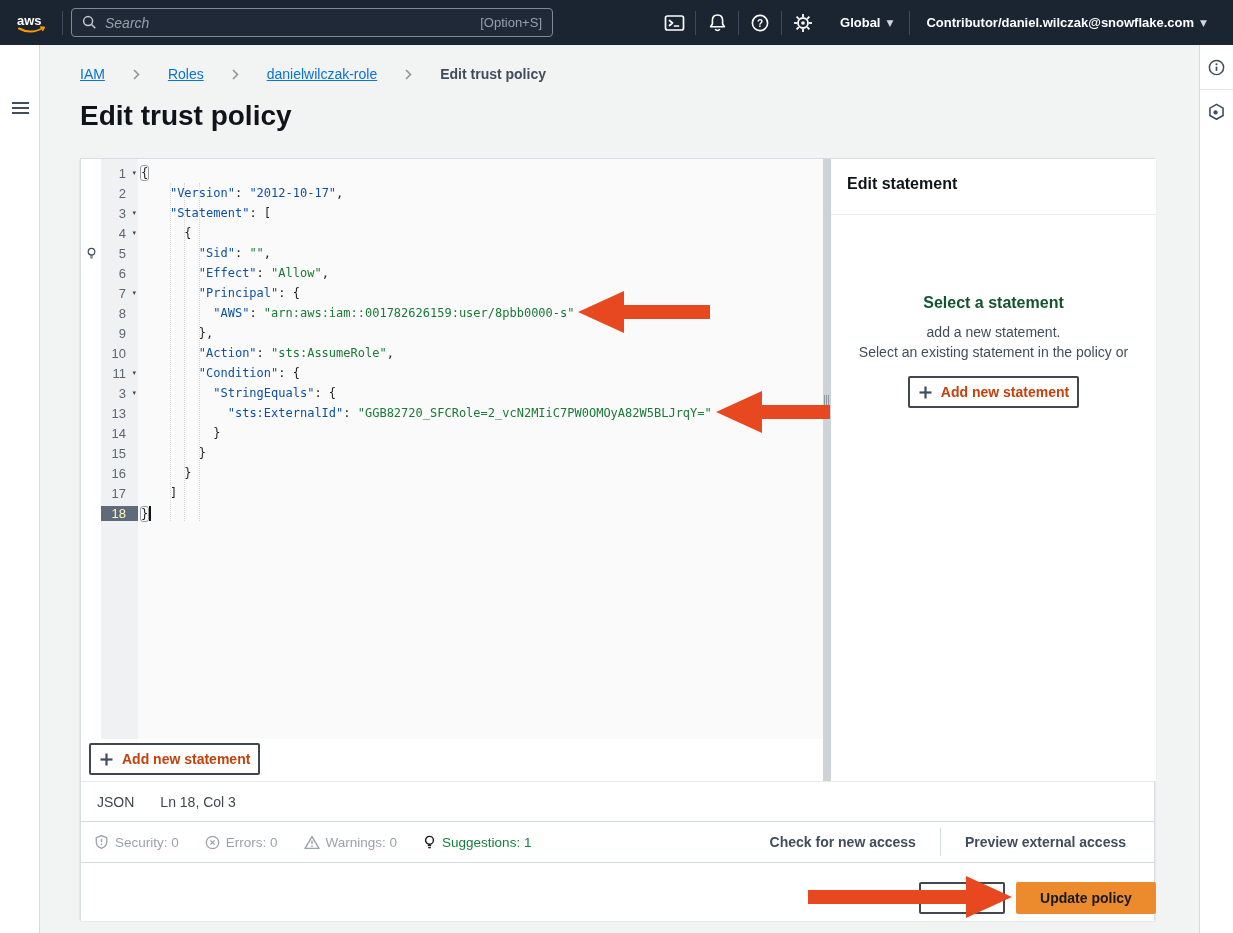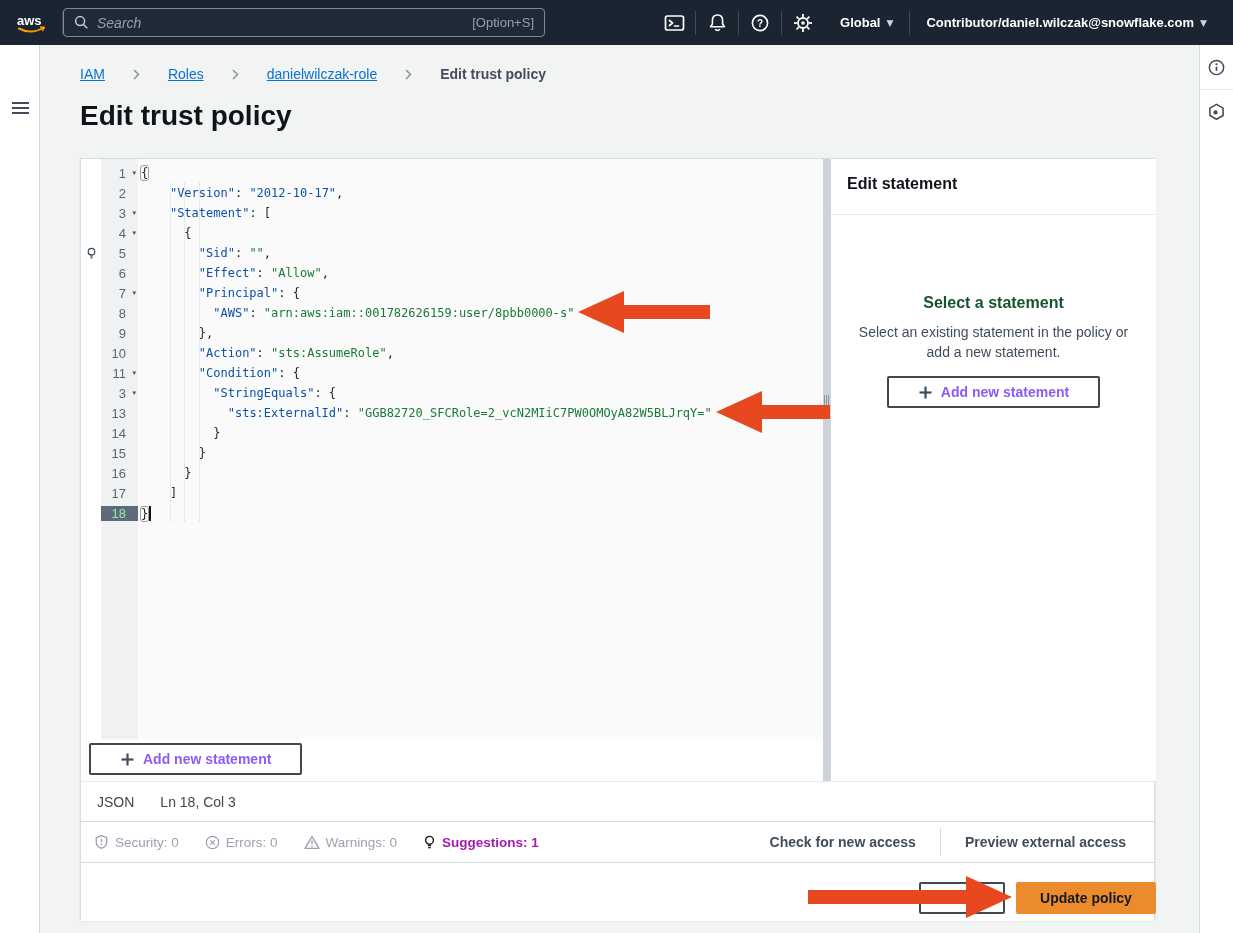--- a/index.html
+++ b/index.html
@@ -7,21 +7,21 @@
               font-family:"Liberation Sans", sans-serif; }
   .screen { position:relative; width:1087px; height:933px; }
 
   
   .topnav { position:absolute; left:0; top:0; width:1233px; height:45px; background:#1b2532;
             display:flex; align-items:center; z-index:30; }
   .nav-sep { width:1px; height:24px; background:#3d4b5c; }
   .logo-wrap { width:62px; display:flex; justify-content:center; align-items:center; height:100%; cursor:pointer; }
   .nav-item { display:flex; align-items:center; gap:8px; color:#fff; font-size:13px; font-weight:bold;
               padding:0 14px; height:100%; cursor:pointer; }
-  .searchbox { position:relative; margin-left:0; width:482px; height:29px; background:#1f2937;
+  .searchbox { position:relative; margin-left:8px; width:482px; height:29px; background:#1f2937;
                border:1px solid #7d8998; border-radius:4px; display:flex; align-items:center; padding:0 10px; }
   .searchbox input { flex:1; background:transparent; border:none; outline:none; color:#d1d5db;
                      font-style:italic; font-size:14px; margin-left:8px; font-family:"Liberation Sans",sans-serif; }
   .searchbox input::placeholder { color:#95a0ab; }
   .shortcut { color:#95a0ab; font-size:13px; }
   .nav-right { margin-left:auto; display:flex; align-items:center; height:100%; padding-right:10px; }
   .icon-btn { width:42px; height:100%; display:flex; align-items:center; justify-content:center; cursor:pointer; }
   .nav-drop { display:flex; align-items:center; gap:6px; color:#fff; font-size:13px; font-weight:bold;
               padding:0 16px; height:100%; cursor:pointer; }
   .caret { font-size:9px; color:#d1d5db; font-family:"DejaVu Sans",sans-serif; }
@@ -52,55 +52,55 @@
   .col-ann { position:absolute; left:0; top:0; width:20px; height:100%; background:#ffffff; }
   .col-num { position:absolute; left:20px; top:0; width:37px; height:100%; background:#f0f1f2; }
   .guide { position:absolute; top:24px; height:338px; width:0; border-left:1px dotted #d4d7da; }
   .ed-lines { position:absolute; left:0; top:4px; width:100%; }
   .ed-row { display:flex; height:20px; align-items:center; }
   .ed-ann { flex:0 0 20px; display:flex; align-items:center; justify-content:center; }
   .ed-num { flex:0 0 37px; position:relative; text-align:right; padding-right:12px;
             font-size:13px; color:#5c6670; }
   .fold { position:absolute; right:2px; top:50%; transform:translateY(-52%); font-size:7px; color:#414d5c;
           font-family:"DejaVu Sans",sans-serif; }
-  .ed-row.active .ed-ann, .ed-row.active .ed-num { background:#5f6b7a; color:#86efac; }
+  .ed-row.active .ed-ann, .ed-row.active .ed-num { background:#5f6b7a; color:#fef9c3; }
   .ed-code { padding-left:3px; white-space:pre; font-family:"DejaVu Sans Mono",monospace; font-size:12px; }
   .tk-p { color:#1b1f23; } .tk-k { color:#0c51a7; } .tk-b { color:#0c51a7; } .tk-s { color:#187a36; }
   .tk-m { color:#1b1f23; outline:1px solid #98a0a6; border-radius:2px; }
   .cursor { display:inline-block; width:2px; height:15px; background:#111; vertical-align:-3px; margin-left:1px; }
 
   
   .vsplit { position:absolute; left:742px; top:0; width:8px; height:622px; background:#cdd3d6; cursor:col-resize; }
   .grip { position:absolute; top:236px; left:1px; }
   .grip div { display:inline-block; width:1px; height:16px; background:#8d979e; margin-right:1px; vertical-align:top; }
 
   
   .stmt-panel { position:absolute; left:750px; top:0; width:325px; height:622px; background:#fff; }
   .stmt-head { padding:16px 16px 0 16px; font-size:16px; font-weight:bold; color:#0f141a; }
   .stmt-head-div { position:absolute; left:0; top:55px; width:100%; height:1px; background:#e9ebed; }
   .stmt-empty { position:absolute; left:0; top:135px; width:100%; text-align:center; }
   .stmt-empty-title { font-size:16px; font-weight:bold; color:#14532d; margin-bottom:10px; }
   .stmt-empty-text { font-size:14px; color:#414d5c; line-height:20px; }
 
   .btn-secondary { display:inline-flex; align-items:center; justify-content:center; gap:8px; height:32px;
-                   background:#fff; border:2px solid #424650; border-radius:2px; padding:0 29px;
-                   font-size:14px; font-weight:bold; color:#8b5cf6; cursor:pointer; }
+                   background:#fff; border:2px solid #424650; border-radius:2px; padding:0 8px;
+                   font-size:14px; font-weight:bold; color:#c2410c; cursor:pointer; }
   .stmt-empty .btn-secondary { margin-top:14px; }
   .add-stmt-left { position:absolute; left:8px; top:584px; }
 
   
   .json-row { position:absolute; left:0; top:622px; width:100%; height:40px; background:#fff;
               border-top:1px solid #e9ebed; display:flex; align-items:center; padding-left:16px;
               font-size:14px; color:#424650; }
   .json-row .mode { margin-right:26px; }
   .status-row { position:absolute; left:0; top:662px; width:100%; height:42px; background:#fff;
                 border-top:1px solid #d5dbdb; border-bottom:1px solid #d5dbdb;
                 display:flex; align-items:center; padding:0 28px 0 13px; }
   .status-item { display:flex; align-items:center; gap:6px; margin-right:26px; font-size:13.5px; color:#9aa2ad;justify-content:center; }
-  .status-item.em { color:#a21caf; font-weight:bold; }
+  .status-item.em { color:#15803d; font-weight:normal; }
   .status-right { margin-left:auto; display:flex; align-items:center; gap:24px; }
   .link-btn { font-size:14px; font-weight:bold; color:#414d5c; cursor:pointer; }
   .vline { width:1px; height:28px; background:#d5dbdb; }
   .action-row { position:absolute; left:0; top:704px; width:100%; height:58px; background:#fff; }
   .btn-cancel { position:absolute; left:838px; top:19px; width:86px; height:32px; background:#fff;
                 border:2px solid #424650; border-radius:2px; font-size:14px; font-weight:bold; color:#414d5c;
                 display:flex; align-items:center; justify-content:center; cursor:pointer; }
   .btn-primary { position:absolute; left:935px; top:19px; width:140px; height:32px; background:#eb8b2e;
                  border:none; border-radius:2px; font-size:14px; font-weight:bold; color:#16191f;
                  display:flex; align-items:center; justify-content:center; cursor:pointer; }
@@ -335,22 +335,22 @@
     <div class="vsplit">
       <div class="grip"><div></div><div></div><div></div></div>
     </div>
 
     <div class="stmt-panel">
       <div class="stmt-head">Edit statement</div>
       <div class="stmt-head-div"></div>
       <div class="stmt-empty">
         <div class="stmt-empty-title">Select a statement</div>
         <div class="stmt-empty-text">
+          <div>add a new statement.</div>
           <div>Select an existing statement in the policy or</div>
-          <div>add a new statement.</div>
         </div>
         <div class="btn-secondary">
           <svg width="15" height="15" viewBox="0 0 15 15">
             <line x1="7.5" y1="1.5" x2="7.5" y2="13.5" stroke="#414d5c" stroke-width="2.2"></line>
             <line x1="1.5" y1="7.5" x2="13.5" y2="7.5" stroke="#414d5c" stroke-width="2.2"></line>
           </svg>
           <span>Add new statement</span>
         </div>
       </div>
     </div>

